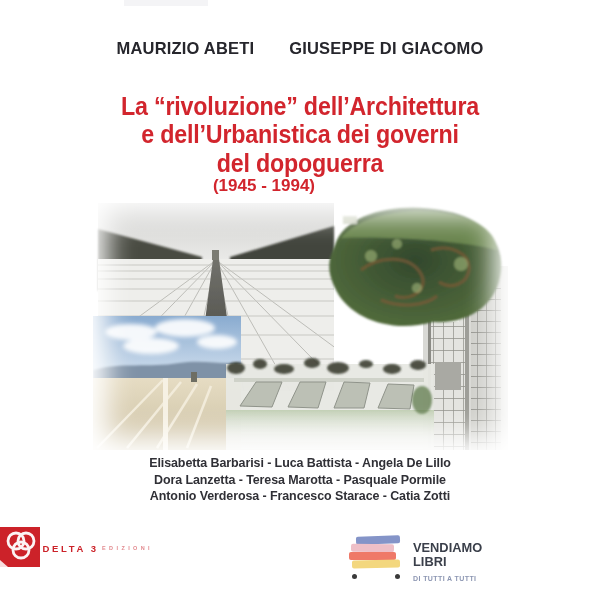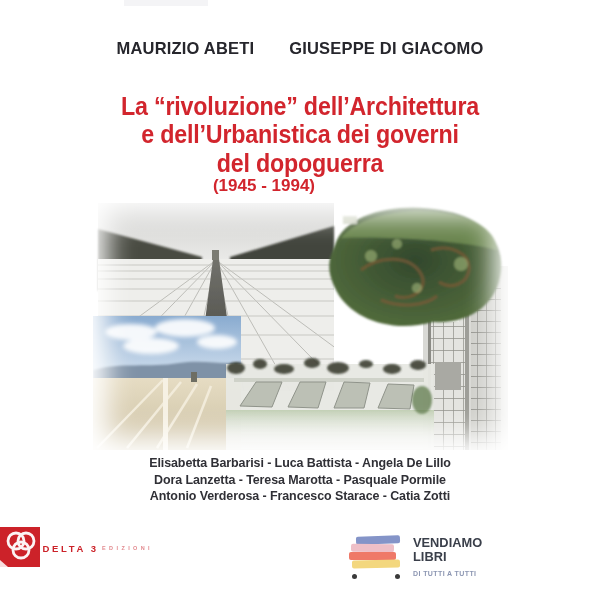--- a/index.html
+++ b/index.html
@@ -39,21 +39,21 @@
   }
 
   .publisher {
     position:absolute; top:527px; left:0; width:503px;
     display:flex; flex-direction:row; align-items:center;
   }
   .publisher-logo { width:40px; height:40px; }
   .publisher-name { margin-top:3px; color:#cc2229; font-weight:bold; font-size:9.5px; letter-spacing:2.6px; text-indent:2.6px; }
   .publisher-sub { margin-top:1px; color:#e28a8f; font-weight:bold; font-size:5.5px; letter-spacing:3.4px; text-indent:3.4px; }
 
-  .bookstore { position:absolute; left:349px; top:534px; display:flex; align-items:flex-start; gap:11px; }
+  .bookstore { position:absolute; left:349px; top:534px; display:flex; align-items:flex-end; gap:11px; }
   .book-stack { position:relative; width:53px; height:48px; }
   .book { position:absolute; height:8px; border-radius:2px; }
   .book.b1 { top:2px;  left:7px; width:44px; transform:rotate(-2deg); }
   .book.b2 { top:10px; left:2px; width:43px; transform:rotate(1deg); }
   .book.b3 { top:18px; left:0;   width:47px; }
   .book.b4 { top:26px; left:3px; width:48px; transform:rotate(-1deg); }
   .wheel { position:absolute; width:5px; height:5px; border-radius:50%; background:#3a3a3a; top:40px; }
   .wheel.left { left:3px; } .wheel.right { left:46px; }
   .bookstore-text { display:flex; flex-direction:column; padding-top:2px; }
   .bookstore-name { font-weight:bold; font-size:13.5px; line-height:1.04; color:#3a3f4a; transform:scaleX(.95); transform-origin:left; }

